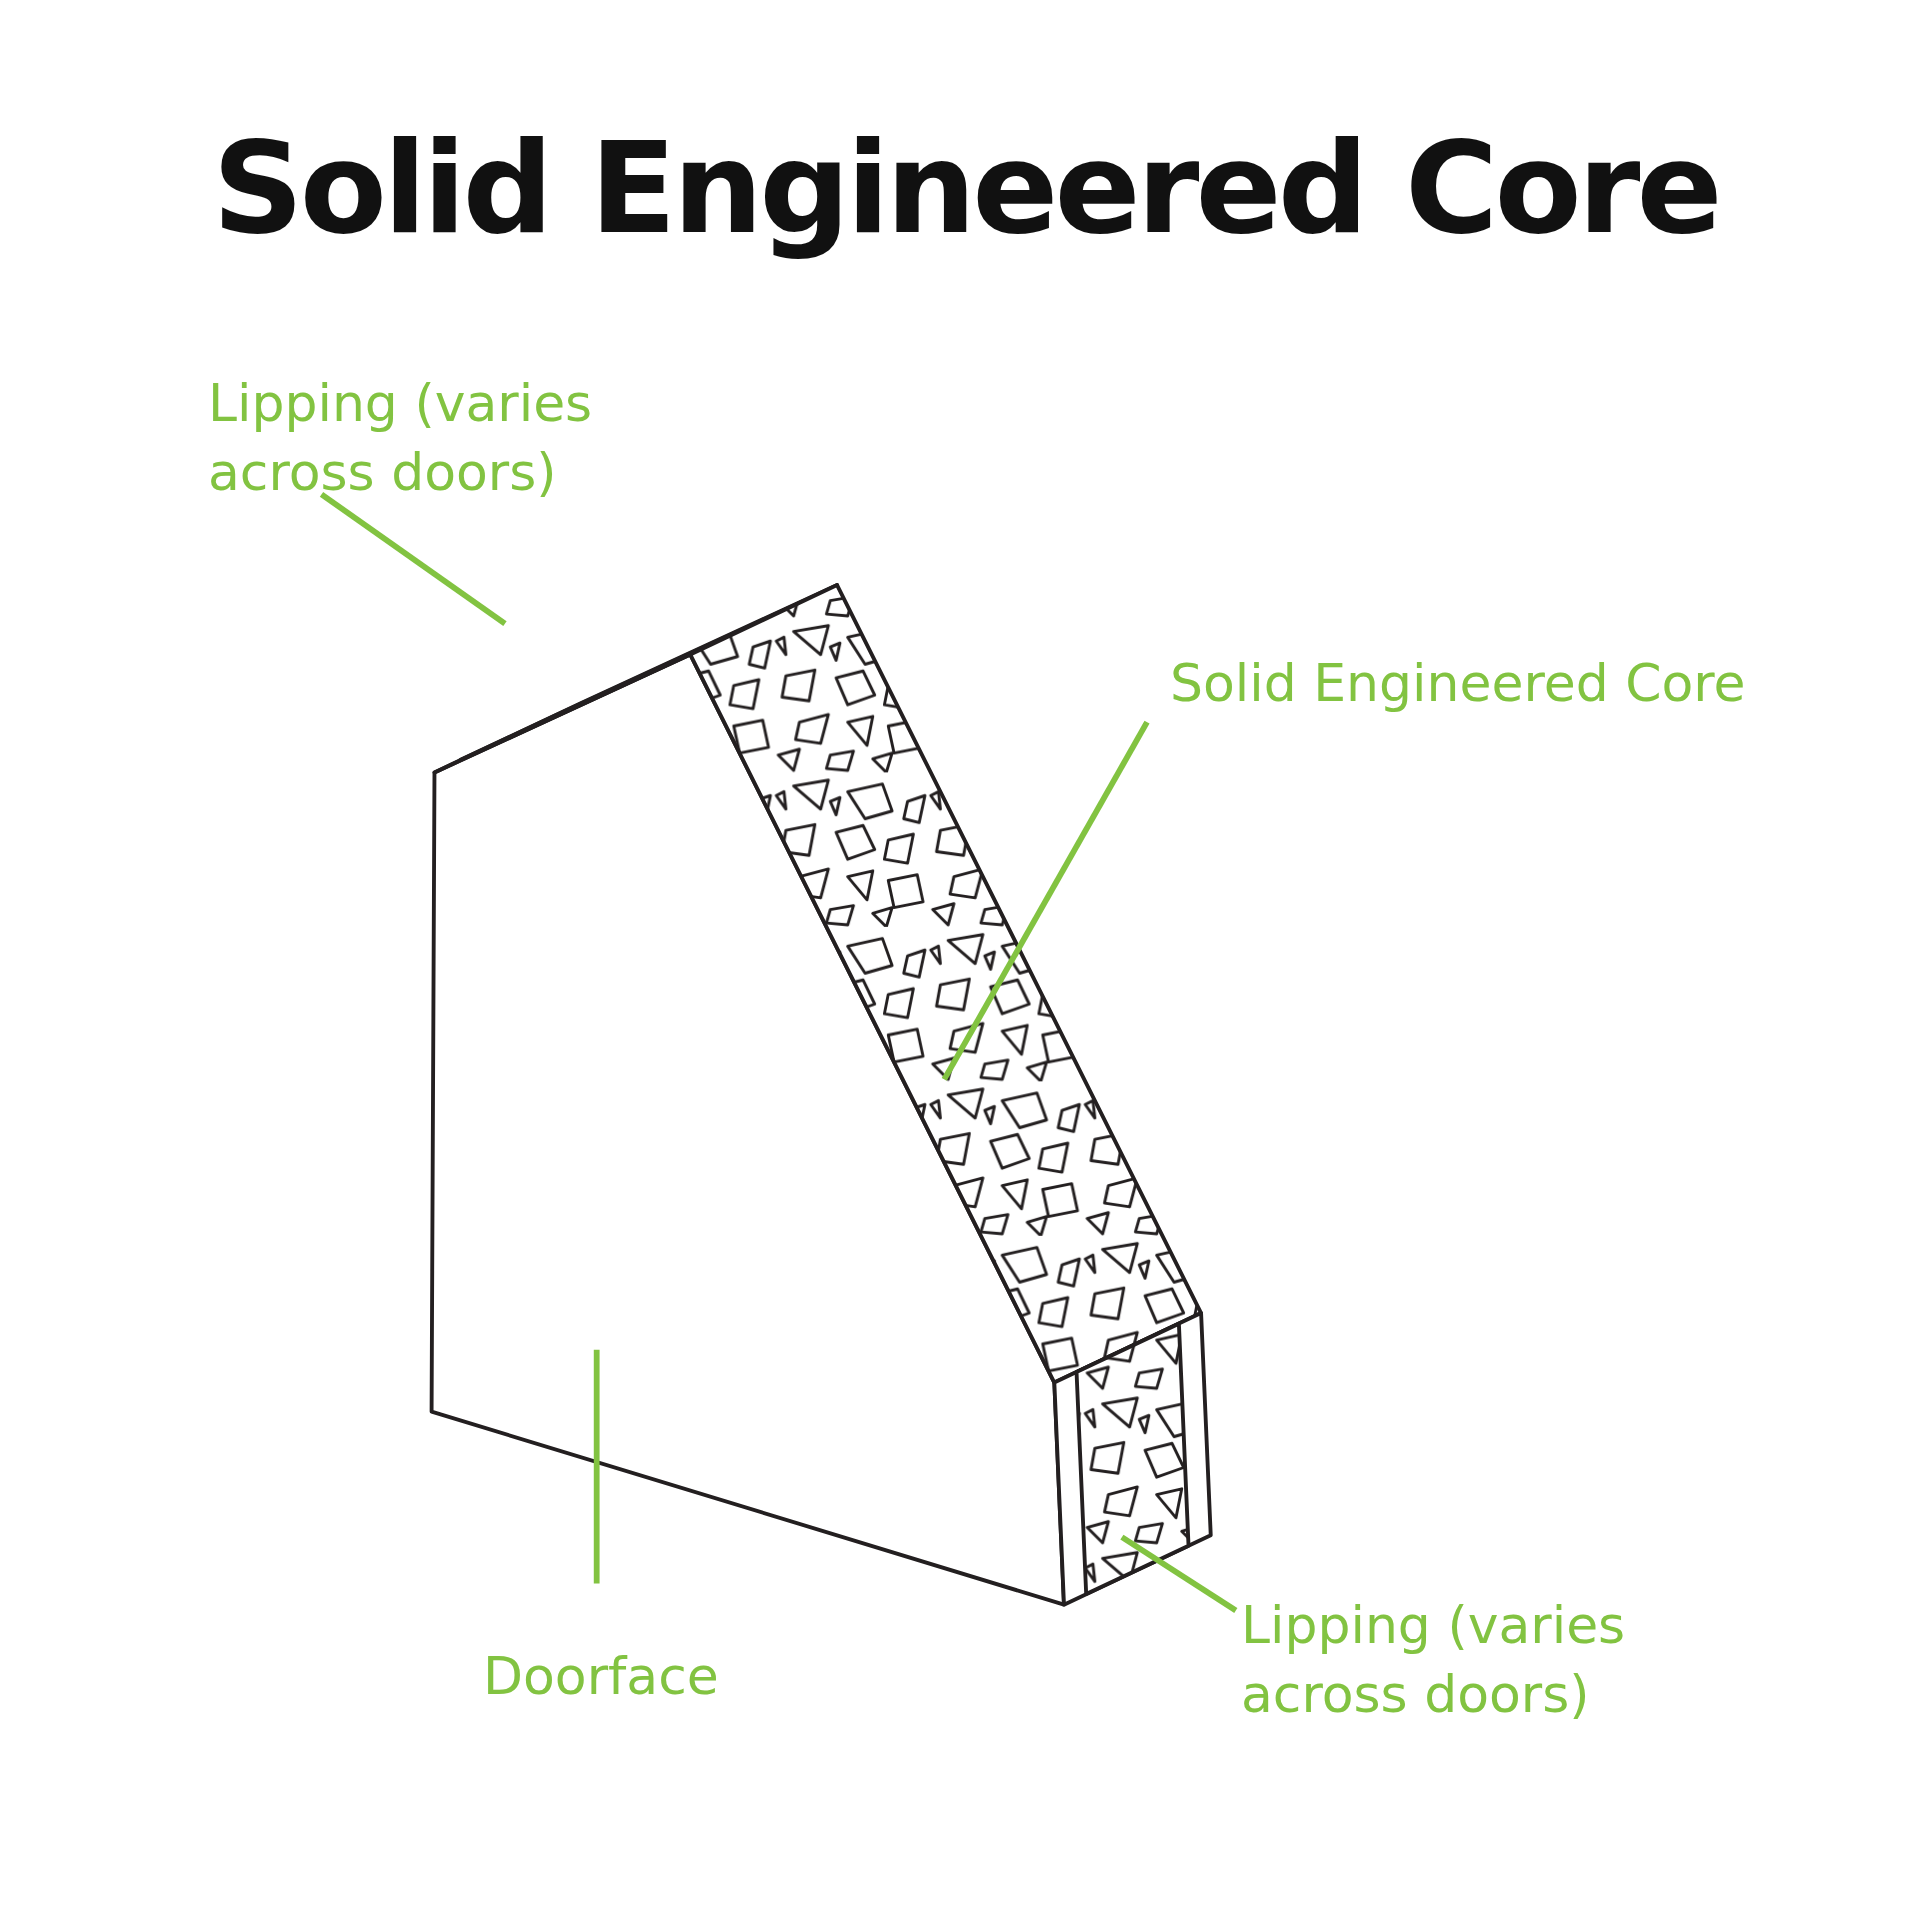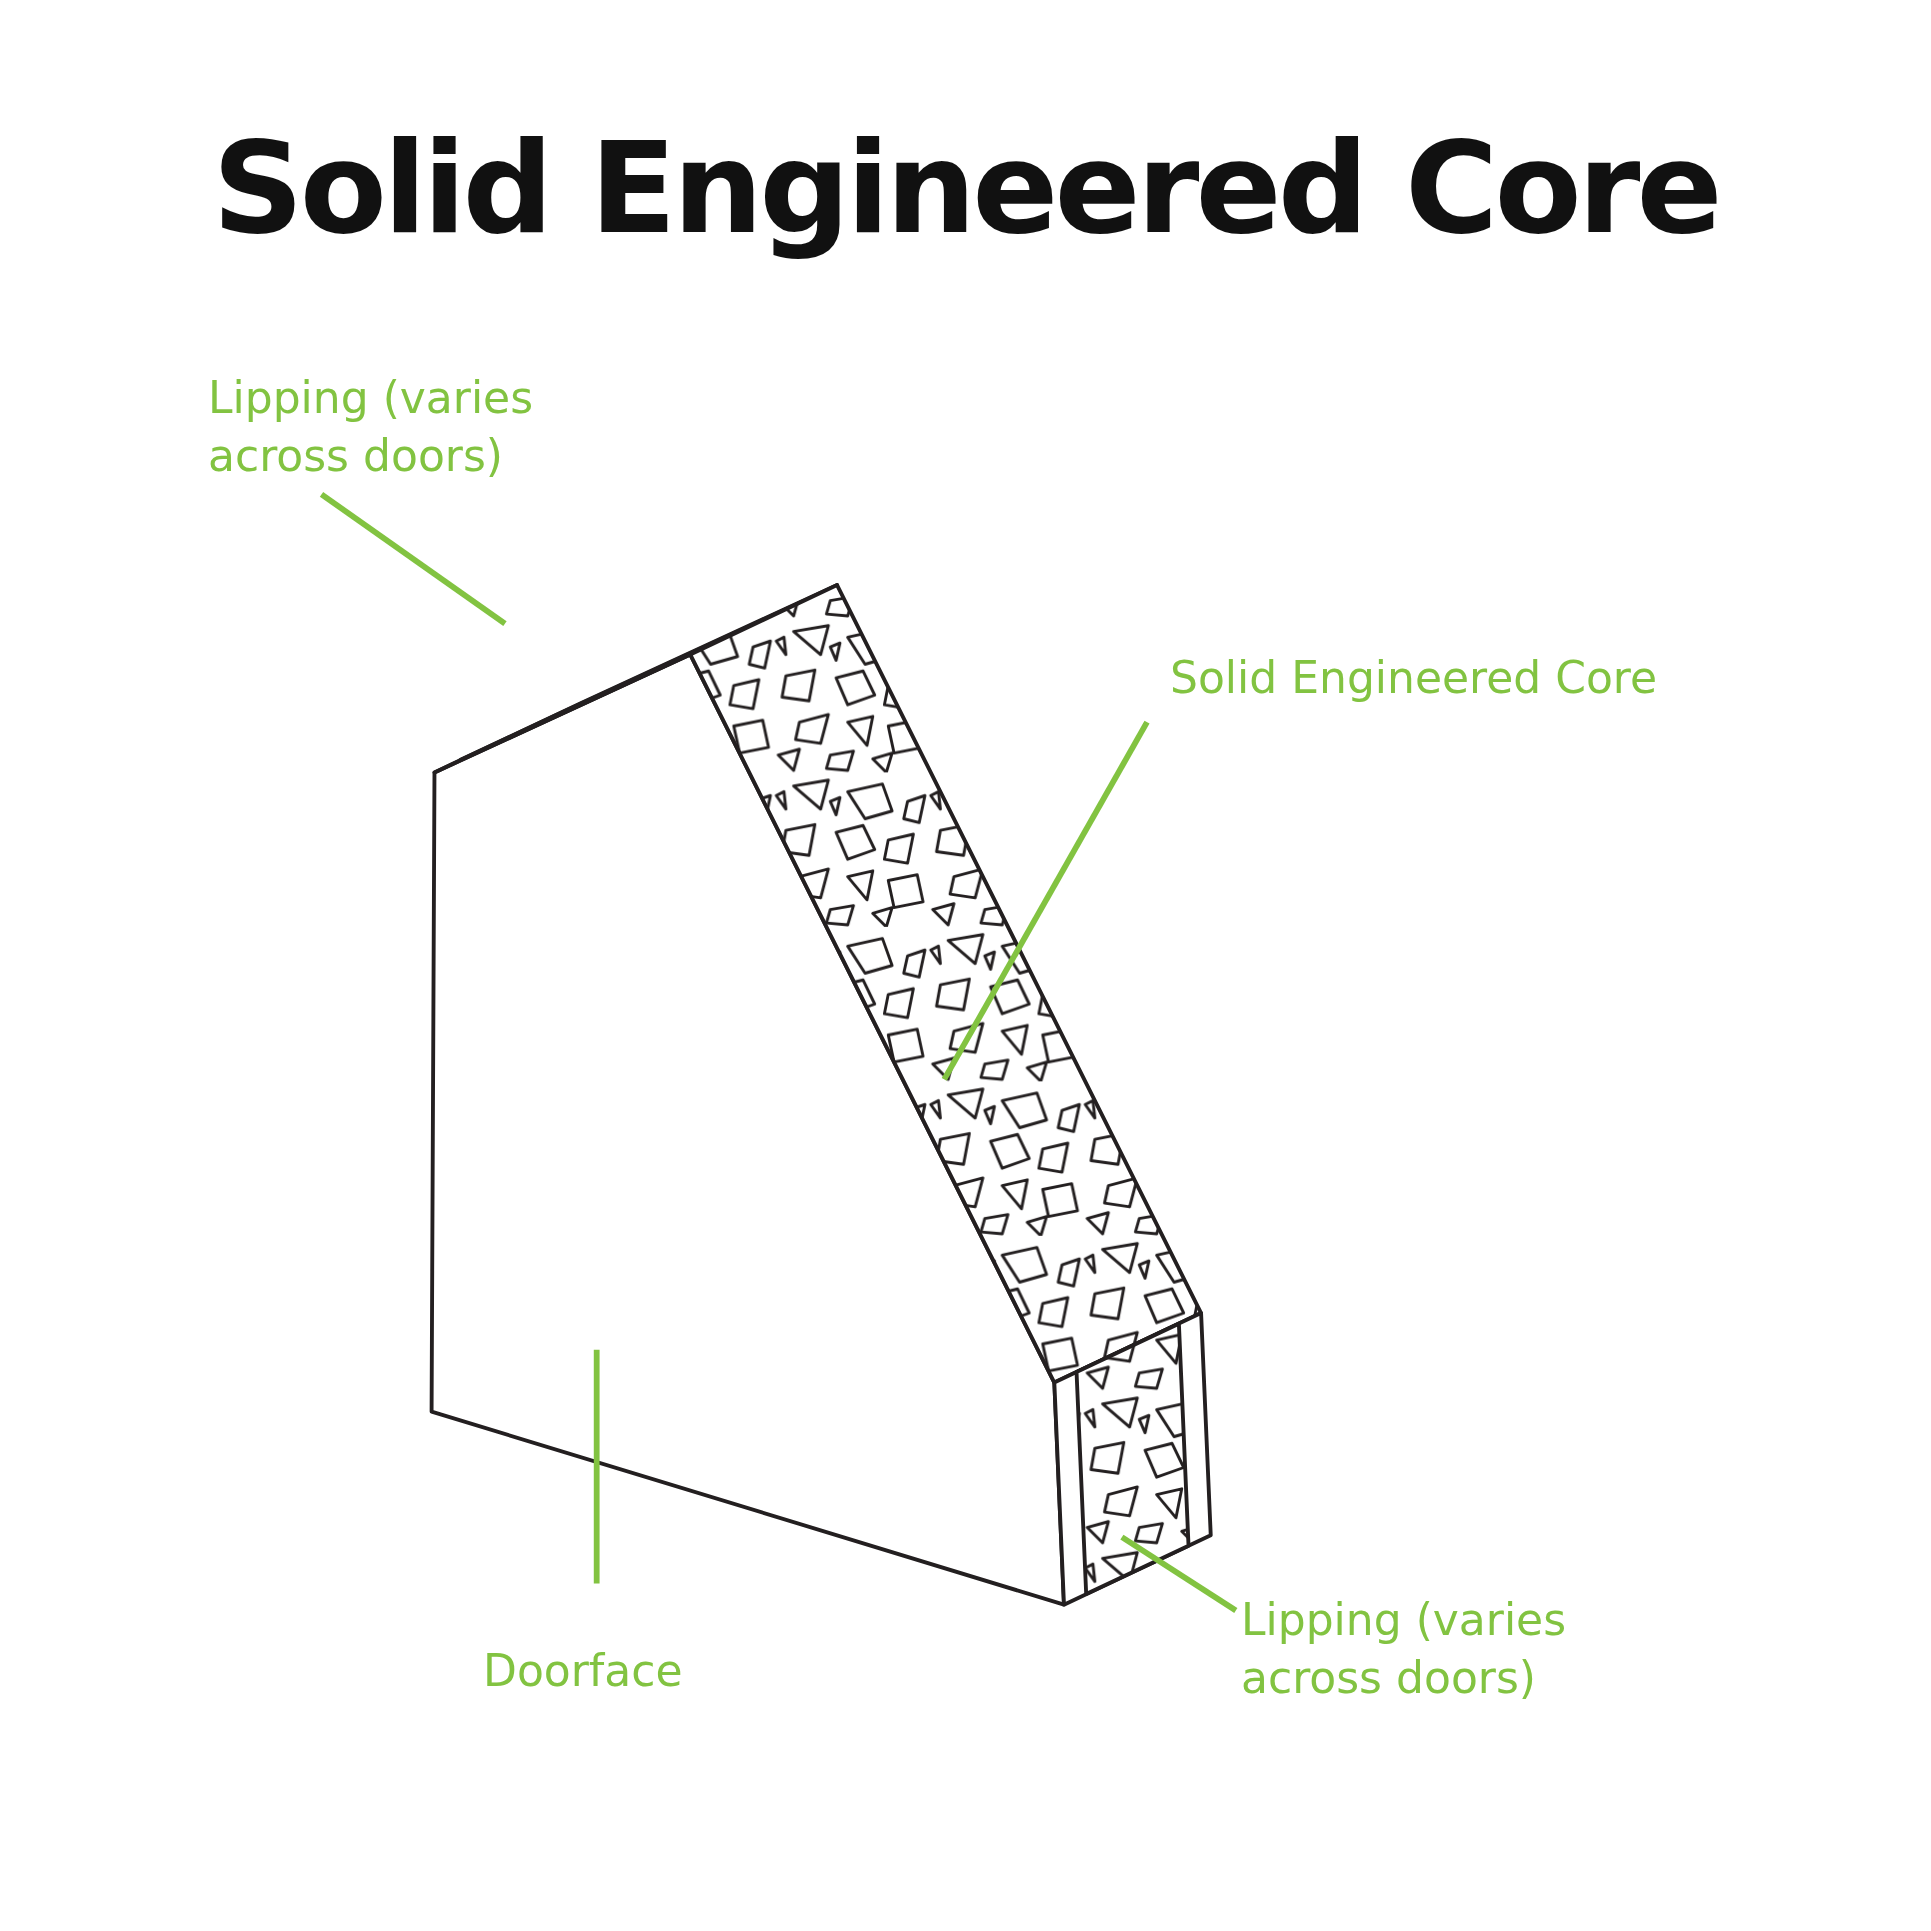--- a/index.html
+++ b/index.html
@@ -45,21 +45,21 @@
   }
   .leader-line {
     stroke: var(--accent);
     stroke-width: 6;
     stroke-linecap: butt;
     fill: none;
   }
   .label {
     position: absolute;
     color: var(--accent);
-    font-size: 44px;
+    font-size: 52px;
     line-height: 1.32;
     font-weight: 400;
     white-space: nowrap;
   }
   .label span { display: block; }
 </style>
 </head>
 <body>
 
 <div class="canvas">

